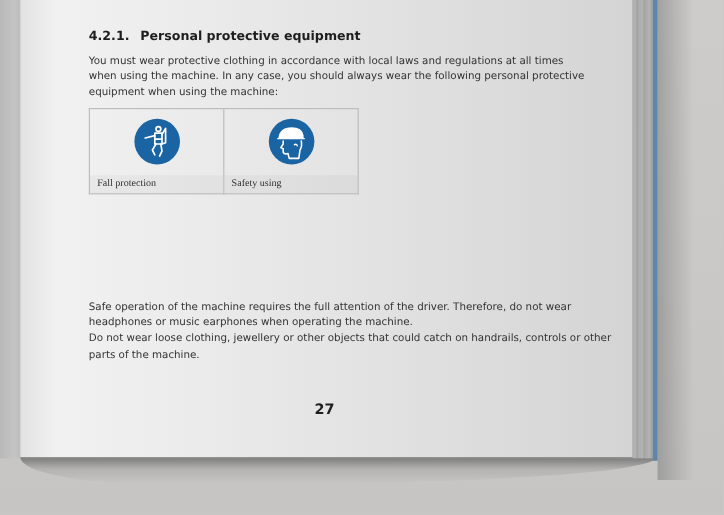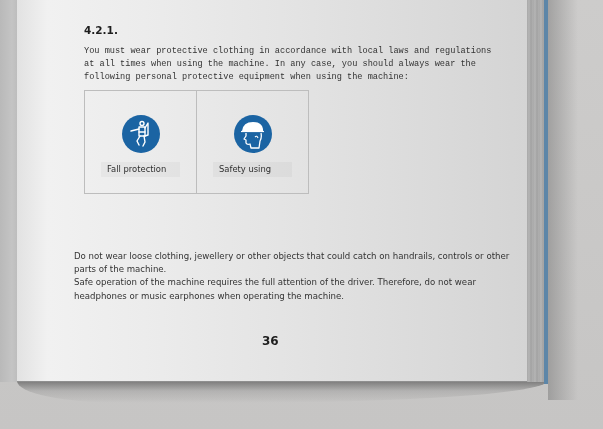--- a/index.html
+++ b/index.html
@@ -33,31 +33,31 @@
     background: repeating-linear-gradient(90deg, #a8a8a8 0px, #b5b5b5 2px, #a2a2a2 4px, #b0b0b0 6px);
   }
   .cover-edge {
     position: absolute; left: 544px; top: 0; width: 4px; height: 384px;
     background: #5d86a8;
   }
   .cover-shadow {
     position: absolute; left: 548px; top: 0; width: 30px; height: 400px;
     background: linear-gradient(90deg, rgba(110,110,110,0.45) 0%, rgba(200,200,200,0) 100%);
   }
-  .content { position: absolute; left: 74px; top: 22px; width: 420px; margin-left: 10px; }
+  .content { position: absolute; left: 74px; top: 22px; width: 420px; }
   .heading {
     font-weight: bold; font-size: 10.5px; color: #1e1e1e; display: flex; gap: 9px;
     height: 16px; line-height: 16px;
   }
-  .intro { margin-top: 7px; font-size: 8.6px; line-height: 13.2px; color: #333; font-family: Liberation Mono, monospace; }
+  .intro { margin-top: 7px; font-size: 8.6px; line-height: 13.2px; color: #333; }
   .ppe-table {
     margin-top: 5px; width: 225px; border-collapse: collapse;
     border: 1px solid #b9b9b9;
   }
-  .ppe-table td { border: 1px solid #bdbdbd; width: 112px; padding: 16px; vertical-align: top; }
+  .ppe-table td { border: 1px solid #bdbdbd; width: 112px; padding: 0; vertical-align: top; font-family: Liberation Serif, serif; }
   .icon-cell { height: 55px; display: flex; align-items: center; justify-content: center; }
   .label-cell {
     height: 15px; line-height: 14px; font-size: 8.4px; padding-left: 6px; color: #2e2e2e;
     background: rgba(0,0,0,0.03);
   }
   .sign { width: 40px; height: 40px; }
   .warning { position: absolute; left: 74px; top: 250px; width: 450px; font-size: 8.6px; line-height: 13.2px; color: #333; }
   .page-number {
     position: absolute; left: 262px; top: 334px; font-weight: bold; font-size: 12px; color: #1e1e1e;
   }
@@ -69,20 +69,21 @@
 <div class="left-page-edge"></div>
 <div class="page-shadow"></div>
 <div class="page"></div>
 <div class="page-stack"></div>
 <div class="cover-shadow"></div>
 <div class="cover-edge"></div>
 
 <div class="content">
   <div class="heading">
     <span>4.2.1.</span>
+    <span>Personal protective equipment</span>
   </div>
   <p class="intro">You must wear protective clothing in accordance with local laws and regulations at all times when using the machine. In any case, you should always wear the following personal protective equipment when using the machine:</p>
 
   <table class="ppe-table">
     <tbody>
         <tr>
       <td>
         <div class="icon-cell">
           <svg class="sign" viewBox="0 0 40 40">
             <circle cx="20" cy="20" r="19" fill="#1b64a3"></circle>
@@ -110,17 +111,17 @@
           </svg>
         </div>
         <div class="label-cell">Safety using</div>
       </td>
     </tr>
   </tbody>
     </table>
 </div>
 
 <div class="warning">
+  <p>Safe operation of the machine requires the full attention of the driver. Therefore, do not wear headphones or music earphones when operating the machine.</p>
   <p>Do not wear loose clothing, jewellery or other objects that could catch on handrails, controls or other parts of the machine.</p>
-  <p>Safe operation of the machine requires the full attention of the driver. Therefore, do not wear headphones or music earphones when operating the machine.</p>
 </div>
 
-<div class="page-number">36</div>
+<div class="page-number">27</div>
 
 </body></html>

